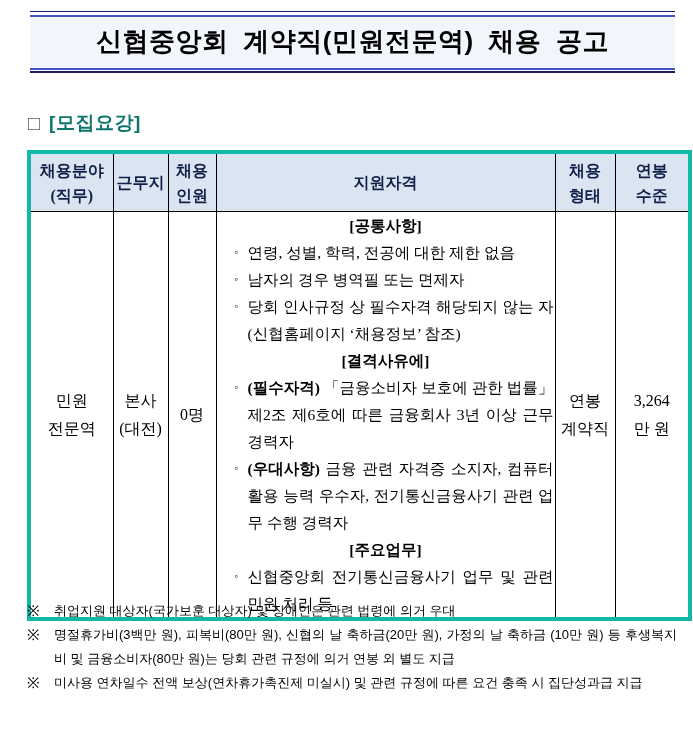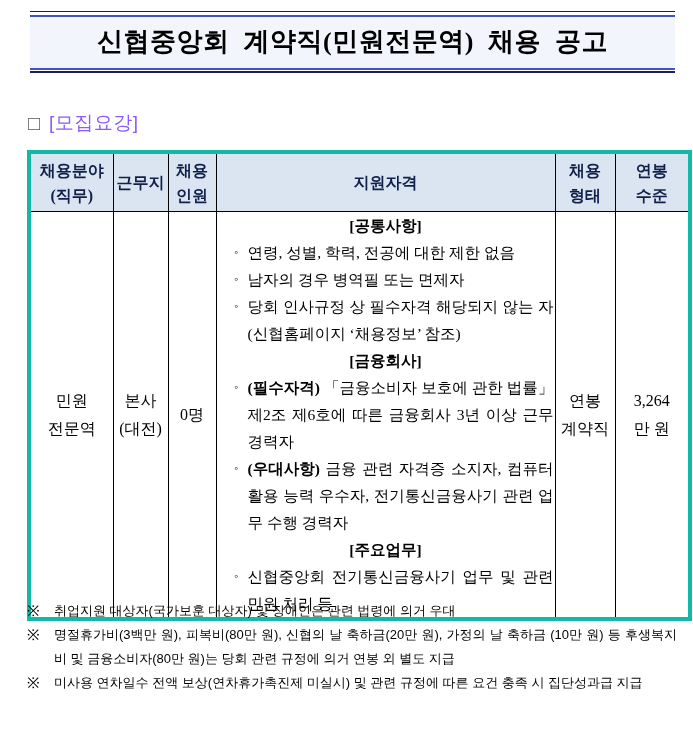--- a/index.html
+++ b/index.html
@@ -8,32 +8,32 @@
     font-family:"Liberation Serif",serif;color:#000;
   }
 
   
   .title-block{position:absolute;left:30px;top:11px;width:645px;}
   .rule{width:100%;}
   .rule-navy-top{height:1px;background:#1c1c5e;margin-bottom:3px;}
   .title-band{background:#f2f5fb;border-top:2px solid #4353c2;border-bottom:2px solid #4353c2;}
   .doc-title{
     margin:0;padding:7px 0 9px;text-align:center;
-    font-family:Liberation Serif, serif;font-weight:800;font-size:26px;
+    font-family:Liberation Sans, sans-serif;font-weight:800;font-size:26px;
     letter-spacing:.5px;word-spacing:7px;color:#000;
   }
   .rule-navy-bottom{height:2px;background:#1c1c5e;margin-top:1px;}
 
   
   .section-header{
     position:absolute;left:28px;top:110px;display:flex;align-items:center;gap:9px;
     font-family:"Liberation Sans",sans-serif;
   }
   .checkbox-glyph{font-size:20px;line-height:1;color:#5a5a5a;font-weight:400;}
-  .section-label{color:#8b5cf6;font-weight:normal;font-size:19px;letter-spacing:.5px;}
+  .section-label{color:#0f766e;font-weight:bold;font-size:19px;letter-spacing:.5px;}
 
   
   table.recruit{
     position:absolute;left:27px;top:150px;width:661px;
     border-collapse:collapse;table-layout:fixed;
   }
   table.recruit,table.recruit th,table.recruit td{border:1px solid #000;}
   table.recruit{border:4px solid #14b8a6;}
   table.recruit th{
     background:#dbe5f1;height:57px;padding:0;
@@ -133,21 +133,21 @@
                 <span class="q-text">연령, 성별, 학력, 전공에 대한 제한 없음</span>
               </div>
               <div class="q-item">
                 <span class="q-bullet">◦</span>
                 <span class="q-text">남자의 경우 병역필 또는 면제자</span>
               </div>
               <div class="q-item">
                 <span class="q-bullet">◦</span>
                 <span class="q-text">당회 인사규정 상 필수자격 해당되지 않는 자(신협홈페이지 ‘채용정보’ 참조)</span>
               </div>
-              <div class="q-heading">[금융회사]</div>
+              <div class="q-heading">[결격사유에]</div>
               <div class="q-item">
                 <span class="q-bullet">◦</span>
                 <span class="q-text"><b>(필수자격) </b>「금융소비자 보호에 관한 법률」 제2조 제6호에 따른 금융회사 3년 이상 근무 경력자</span>
               </div>
               <div class="q-item">
                 <span class="q-bullet">◦</span>
                 <span class="q-text"><b>(우대사항) </b>금융 관련 자격증 소지자, 컴퓨터활용 능력 우수자, 전기통신금융사기 관련 업무 수행 경력자</span>
               </div>
               <div class="q-heading">[주요업무]</div>
               <div class="q-item">

